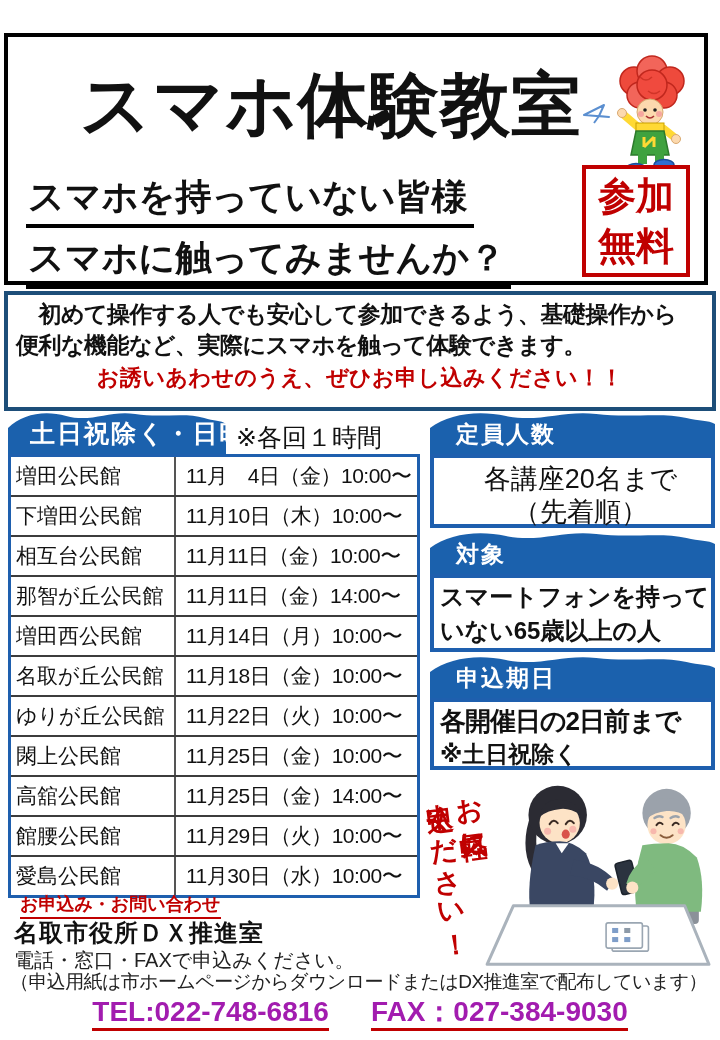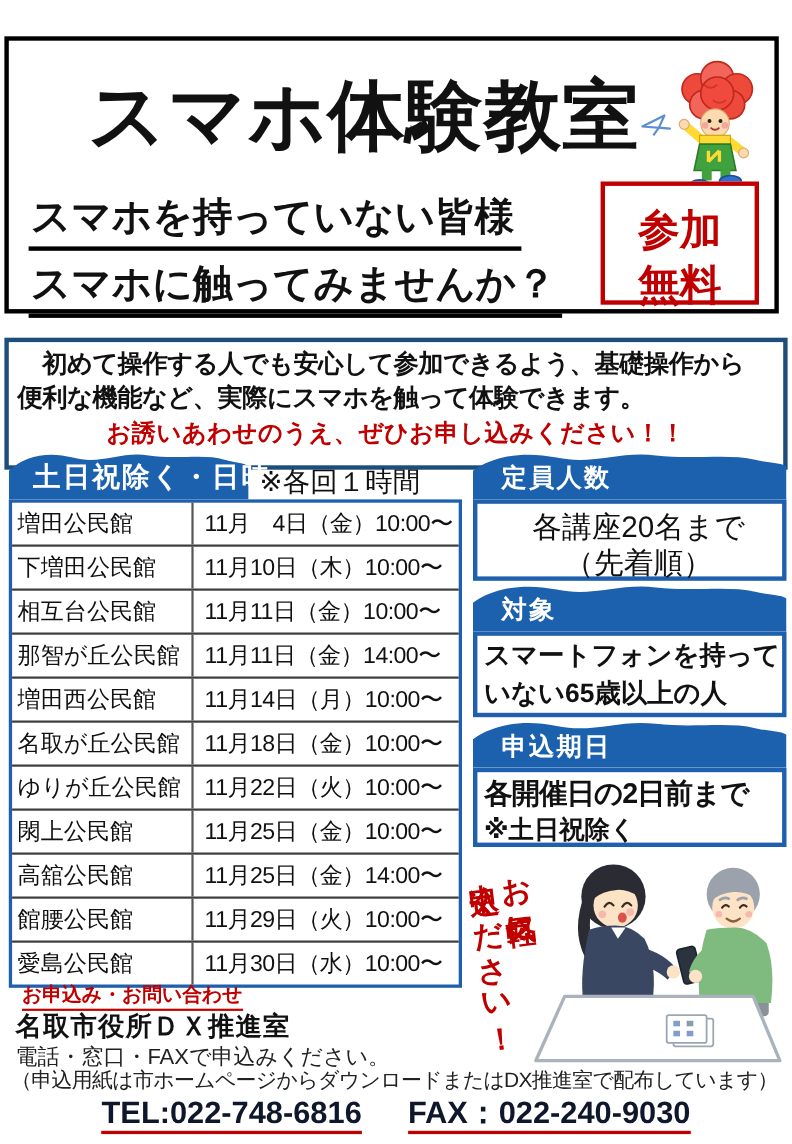--- a/index.html
+++ b/index.html
@@ -10,25 +10,25 @@
   }
   
   .top-box{position:absolute; left:4px; top:33px; width:704px; height:252px;
     border:4px solid #000; box-sizing:border-box; background:#fff;}
   .main-title{position:absolute; left:72px; top:22px; font-size:70px; font-weight:bold;
     letter-spacing:1px; white-space:nowrap;}
   .mascot{position:absolute; right:8px; top:14px; width:118px; height:128px;}
   .subtitle{position:absolute; left:18px; top:136px;}
   .subtitle .sline{display:table; font-size:36px; font-weight:bold; white-space:nowrap;
     border-bottom:4px solid #000; padding:0 6px 2px 2px; margin-bottom:6px; letter-spacing:0px;}
-  .fee-box{position:absolute; right:14px; top:128px; width:144px; height:112px;
+  .fee-box{position:absolute; right:14px; top:128px; width:108px; height:112px;
     border:4px solid #c00000; box-sizing:border-box; color:#c00000; font-weight:bold;
-    font-size:38px; line-height:1.32; text-align:center; padding-top:16px; background:#fff;}
-  
-  .desc-box{position:absolute; left:4px; top:307px; width:712px; height:120px;
+    font-size:38px; line-height:1.32; text-align:center; padding-top:2px; background:#fff;}
+  
+  .desc-box{position:absolute; left:4px; top:291px; width:712px; height:120px;
     border:4px solid #1d4e79; box-sizing:border-box; background:#fff; padding:4px 8px 0 8px;}
   .desc-line{font-size:23px; font-weight:bold; line-height:1.34; white-space:nowrap; letter-spacing:-0.5px;}
   .desc-red{color:#c00000; font-size:22px; font-weight:bold; text-align:center; margin-top:2px; letter-spacing:0.5px;}
   
   .flag{position:relative; height:46px;}
   .flag svg{position:absolute; left:0; top:0; width:100%; height:100%;}
   .flag-label{position:absolute; left:22px; bottom:4px; color:#fff; font-weight:bold;
     font-size:25px; letter-spacing:2px; white-space:nowrap;}
   
   .schedule{position:absolute; left:8px; top:408px; width:412px;}
@@ -58,21 +58,21 @@
   .illust{position:absolute; right:-2px; top:0; width:242px; height:198px;}
   
   .contact-label{position:absolute; left:20px; top:892px; color:#c00000; font-weight:bold;
     font-size:18px; border-bottom:2px solid #c00000; padding-bottom:1px; white-space:nowrap;}
   .contact-office{position:absolute; left:14px; top:917px; font-size:24px; font-weight:bold;
     letter-spacing:1px; white-space:nowrap;}
   .contact-line1{position:absolute; left:14px; top:947px; font-size:20px; color:#222; white-space:nowrap;}
   .contact-line2{position:absolute; left:10px; top:969px; font-size:19px; color:#222;
     white-space:nowrap; letter-spacing:-0.6px;}
   .telfax{position:absolute; left:0; top:993px; width:720px; text-align:center; white-space:nowrap;}
-  .telfax span{color:#0f172a; font-weight:bold; font-size:28px;
+  .telfax span{color:#a21caf; font-weight:bold; font-size:28px;
     border-bottom:3px solid #c00000; padding-bottom:1px;}
   .telfax .gap{display:inline-block; width:42px; border:none;}
 </style>
 </head>
 <body>
 
 <div class="sheet">
 
   <div class="top-box">
     <div class="main-title">スマホ体験教室</div>
@@ -288,16 +288,16 @@
         <rect x="148" y="163" width="6" height="5" fill="#7f9ec9"></rect>
       </g>
     </svg>
   </div>
 
   <div class="contact-label">お申込み・お問い合わせ</div>
   <div class="contact-office">名取市役所ＤＸ推進室</div>
   <div class="contact-line1">電話・窓口・FAXで申込みください。</div>
   <div class="contact-line2">（申込用紙は市ホームページからダウンロードまたはDX推進室で配布しています）</div>
   <div class="telfax">
-    <span>TEL:022-748-6816</span><span class="gap"></span><span>FAX：022-240-9030</span>
+    <span>TEL:022-748-6816</span><span class="gap"></span><span>FAX：027-384-9030</span>
   </div>
 
 </div>
 
 </body></html>

